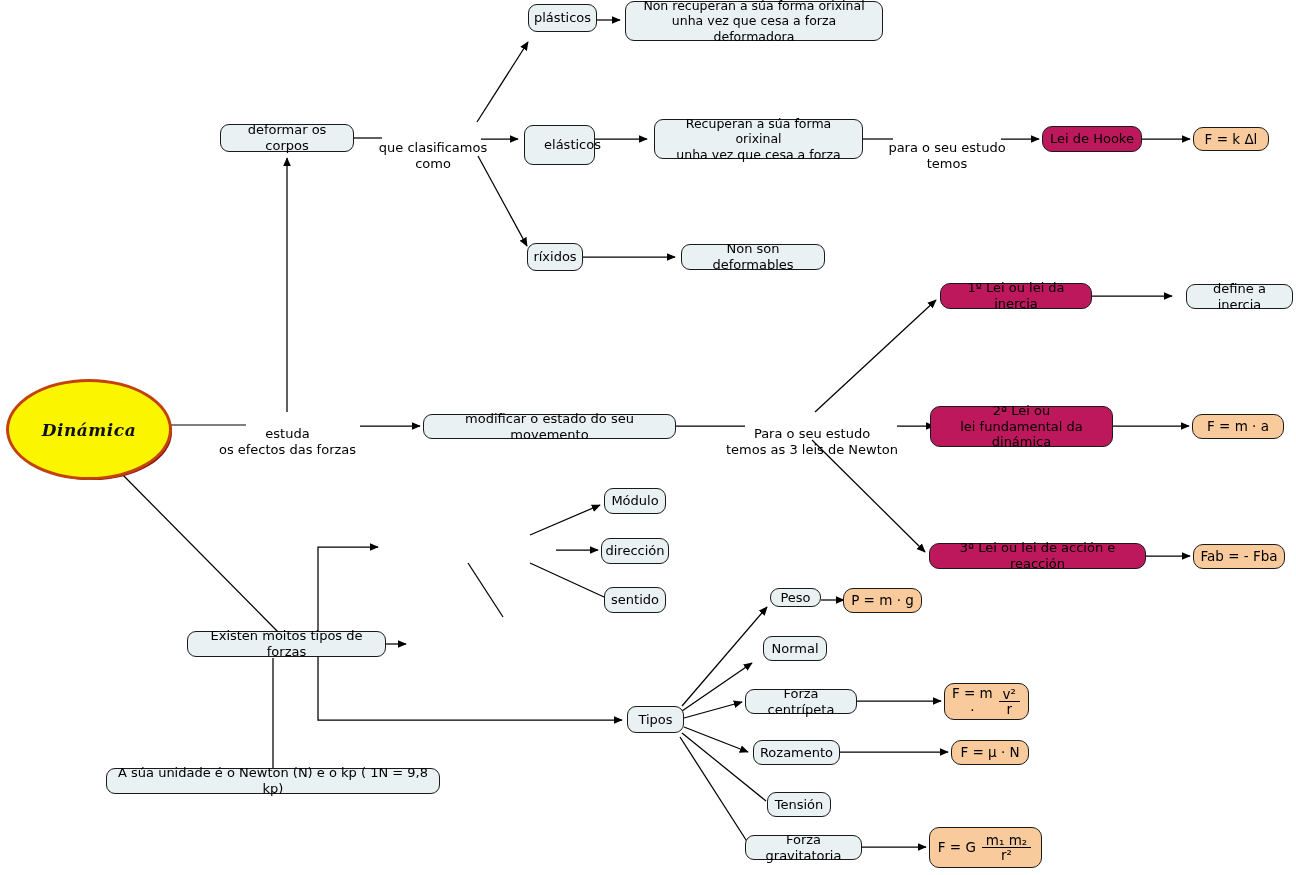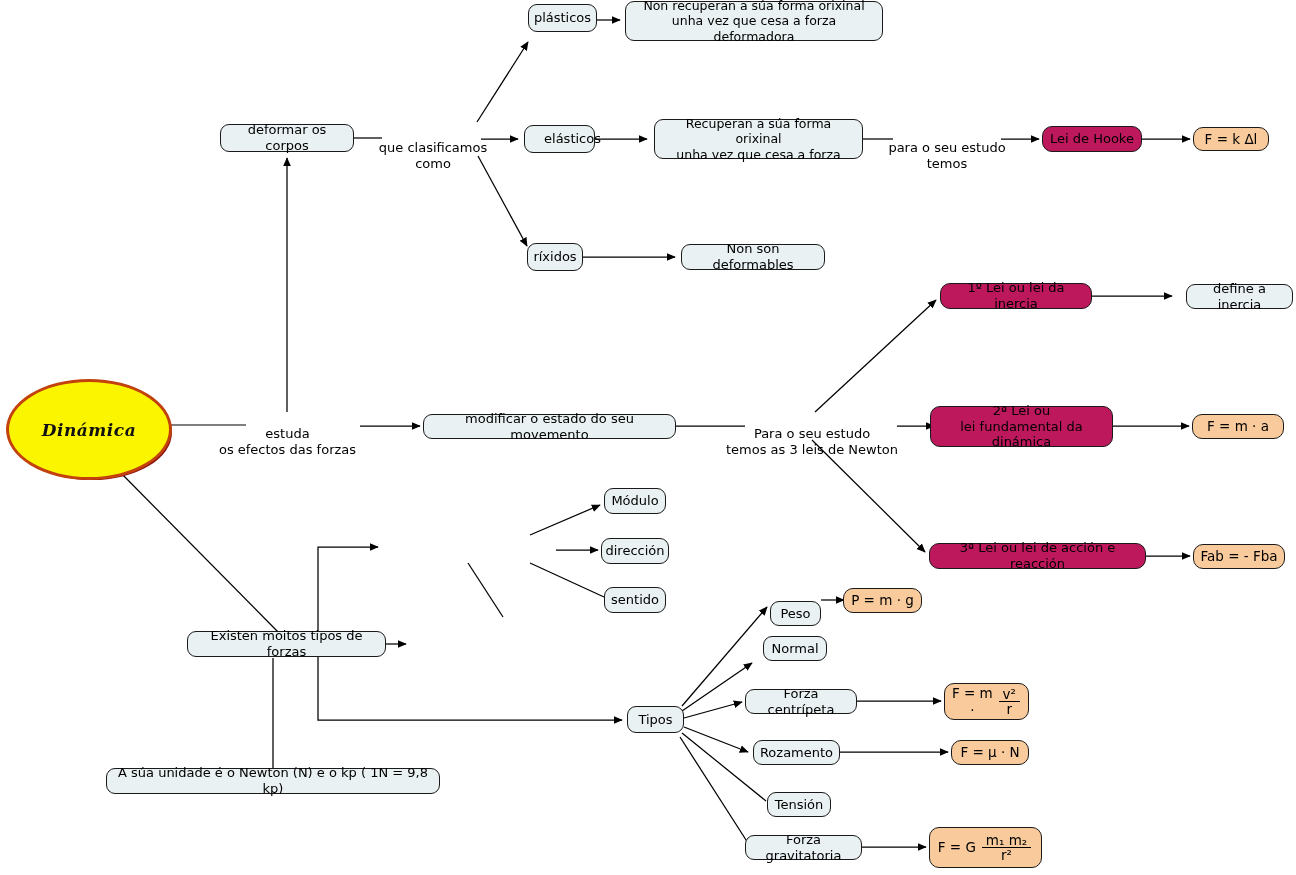--- a/index.html
+++ b/index.html
@@ -218,21 +218,21 @@
   <div class="label" style="left:722px; top:410px; width:180px;">Para o seu estudo
 temos as 3 leis de Newton</div>
 
   <div class="node n-plain" style="left:220px; top:124px; width:134px; height:28px;">deformar os corpos</div>
 
   <div class="node n-plain" style="left:528px; top:4px; width:69px; height:28px;">plásticos</div>
 
   <div class="node n-plain" style="left:625px; top:1px; width:258px; height:40px; font-size:12.5px;">Non recuperan a súa forma orixinal
 unha vez que cesa a forza deformadora</div>
 
-  <div class="node n-plain" style="left:524px; top:125px; width:71px; height:28px;padding-left:32px;">elásticos</div>
+  <div class="node n-plain" style="left:524px; top:125px; width:71px; height:40px;padding-left:32px;">elásticos</div>
 
   <div class="node n-plain" style="left:654px; top:119px; width:209px; height:40px; font-size:12.5px;">Recuperan a súa forma orixinal
 unha vez que cesa a forza</div>
 
   <div class="node n-plain" style="left:527px; top:243px; width:56px; height:28px;">ríxidos</div>
 
   <div class="node n-plain" style="left:681px; top:244px; width:144px; height:26px;">Non son deformables</div>
 
   <div class="node n-cyan" style="left:1042px; top:126px; width:100px; height:26px;">Lei de Hooke</div>
 
@@ -260,21 +260,21 @@
 
   <div class="node n-plain" style="left:604px; top:587px; width:62px; height:26px;">sentido</div>
 
 
   <div class="node n-plain" style="left:187px; top:631px; width:199px; height:26px;">Existen moitos tipos de forzas</div>
 
   <div class="node n-plain" style="left:106px; top:768px; width:334px; height:26px;">A súa unidade é o Newton (N) e o kp ( 1N = 9,8 kp)</div>
 
   <div class="node n-plain" style="left:627px; top:706px; width:57px; height:27px;">Tipos</div>
 
-  <div class="node n-plain" style="left:770px; top:601px; width:51px; height:25px;">Peso</div>
+  <div class="node n-plain" style="left:770px; top:588px; width:51px; height:19px;">Peso</div>
 
   <div class="node n-peach" style="left:843px; top:588px; width:79px; height:25px;">P = m · g</div>
 
   <div class="node n-plain" style="left:763px; top:636px; width:64px; height:25px;">Normal</div>
 
   <div class="node n-plain" style="left:745px; top:689px; width:112px; height:25px;">Forza centrípeta</div>
 
   <div class="node n-peach" style="left:944px; top:683px; width:85px; height:37px;">
     <span style="margin-right:3px;">F = m ·</span><span class="frac"><span class="num">v²</span><span class="den">r</span></span>
   </div>

